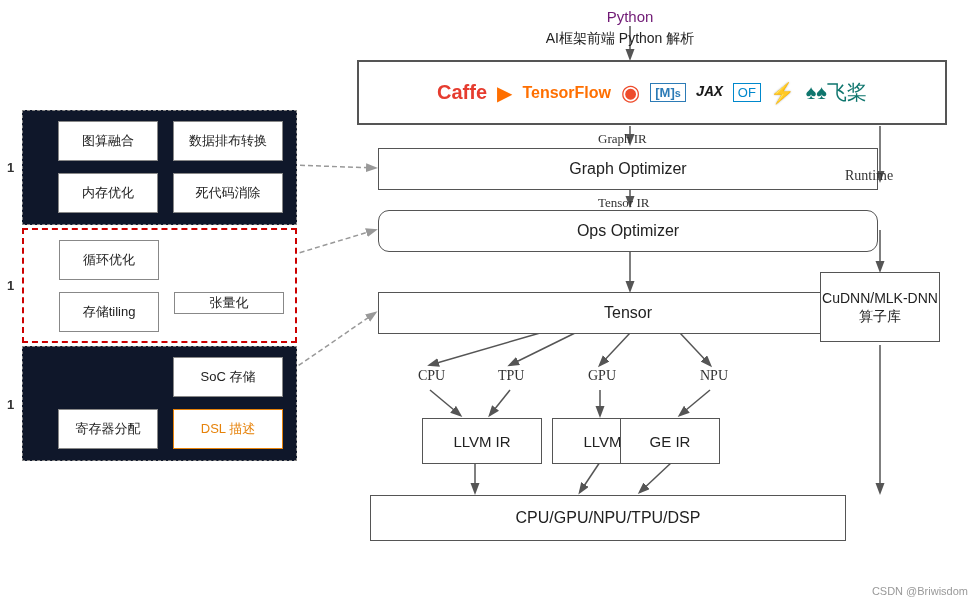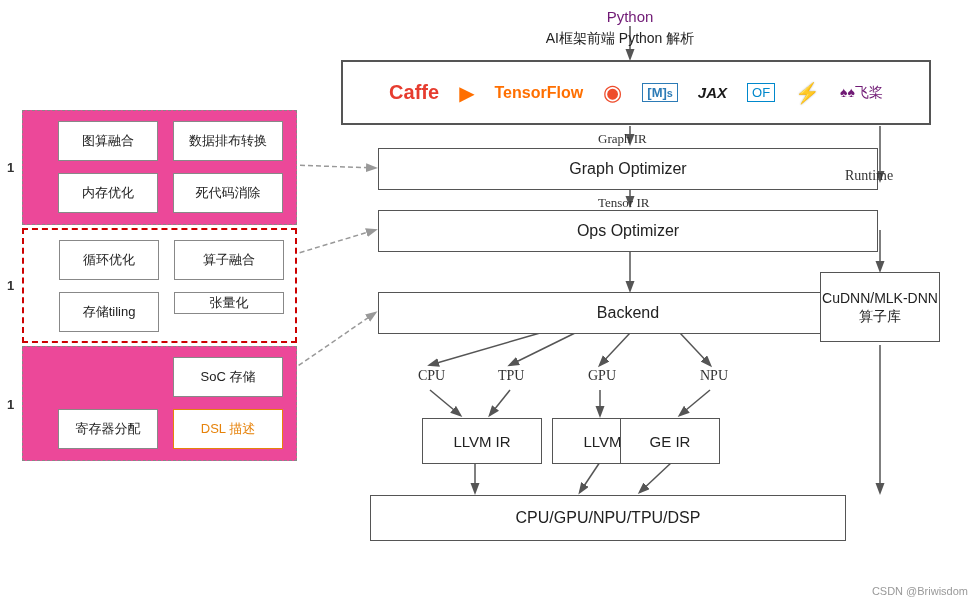--- a/index.html
+++ b/index.html
@@ -34,28 +34,28 @@
       font-size: 14px;
       color: #222;
       text-align: center;
       width: 280px;
     }
 
     
     .framework-box {
       position: absolute;
       top: 60px;
-      left: 341px;
+      left: 357px;
       width: 590px;
       height: 65px;
       border: 2px solid #555;
       display: flex;
       align-items: center;
       justify-content: center;
-      gap: 20px;
+      gap: 10px;
       padding: 0 12px;
       background: #fff;
     }
     .fw-caffe {
       color: #e63c2f;
       font-size: 20px;
       font-weight: bold;
     }
     .fw-tf {
       color: #ff6f00;
@@ -84,21 +84,21 @@
       position: absolute;
       font-size: 13px;
       color: #333;
       font-family: Liberation Serif, serif;
     }
 
     
     .left-group {
       position: absolute;
       border: 1.5px dashed #888;
-      background: #ec4899;
+      background: #0f172a;
     }
     .left-group-red {
       position: absolute;
       border: 2px dashed #cc0000;
       background: #fff;
     }
     .group-number {
       position: absolute;
       font-size: 13px;
       color: #333;
@@ -245,35 +245,35 @@
   <div class="top-python">Python</div>
   <div class="top-ai-label">AI框架前端 Python 解析</div>
 
   <div class="framework-box">
     <span class="fw-caffe">Caffe</span>
 
     <span style="color:#ff6f00;font-size:20px;">▶</span>
     <span class="fw-tf">TensorFlow</span>
     <span style="color:#ee4c2c;font-size:22px;">◉</span>
     <span style="display:inline-flex;align-items:center;border:1.5px solid #2c7bb6;padding:1px 4px;font-size:13px;color:#2c7bb6;font-weight:bold;">[M]<sup>s</sup></span>
-    <span style="font-style:italic;font-weight:bold;font-size:15px;color:#1a1a1a;">JAX</span>
+    <span style="font-style:italic;font-weight:bold;font-size:15px;color:#1a1a1a;font-family:Liberation Mono, monospace;">JAX</span>
     <span style="font-size:13px;color:#0088cc;border:1.5px solid #0088cc;padding:1px 4px;">OF</span>
     <span style="font-size:20px;color:#ffcc00;text-shadow:0 0 2px #aaa;">⚡</span>
-    <span style="font-size:14px;color:#701a75;">♠♠飞桨</span>
+    <span style="font-size:20px;color:#0f766e;">♠♠飞桨</span>
   </div>
 
   <div class="arrow-label" style="left:598px;top:131px;">Graph IR</div>
 
   <div class="center-box" style="left:378px;top:148px;width:500px;height:42px;">Graph Optimizer</div>
 
   <div class="arrow-label" style="left:598px;top:195px;">Tensor IR</div>
 
-  <div class="center-box" style="left:378px;top:210px;width:500px;height:42px;">Ops Optimizer</div>
-
-  <div class="center-box" style="left:378px;top:292px;width:500px;height:42px;">Backend</div>
+  <div class="center-box" style="left:378px;top:210px;width:500px;height:42px;border-radius:11px;">Ops Optimizer</div>
+
+  <div class="center-box" style="left:378px;top:292px;width:500px;height:42px;">Tensor</div>
 
   <div class="arrow-label" style="left:418px;top:368px;font-size:14px;">CPU</div>
   <div class="arrow-label" style="left:498px;top:368px;font-size:14px;">TPU</div>
   <div class="arrow-label" style="left:588px;top:368px;font-size:14px;">GPU</div>
   <div class="arrow-label" style="left:700px;top:368px;font-size:14px;">NPU</div>
 
   <div class="bottom-box" style="left:422px;top:418px;width:120px;height:46px;">LLVM IR</div>
 
   <div class="bottom-box" style="left:552px;top:418px;width:120px;height:46px;">LLVM IR</div>
 
@@ -289,21 +289,20 @@
   <div class="left-group" style="left:22px;top:110px;width:275px;height:115px;">
     <div class="mini-box" style="left:35px;top:10px;width:100px;height:40px;">图算融合</div>
     <div class="mini-box" style="left:35px;top:62px;width:100px;height:40px;">内存优化</div>
     <div class="mini-box" style="left:150px;top:10px;width:110px;height:40px;">数据排布转换</div>
     <div class="mini-box" style="left:150px;top:62px;width:110px;height:40px;">死代码消除</div>
   </div>
   <div class="group-number" style="left:7px;top:160px;">1</div>
 
   <div class="left-group-red" style="left:22px;top:228px;width:275px;height:115px;">
     <div class="mini-box" style="left:35px;top:10px;width:100px;height:40px;">循环优化</div>
-    <div class="mini-box" style="left:150px;top:10px;width:110px;height:40px;">算子融合</div>
     <div class="mini-box" style="left:35px;top:62px;width:100px;height:40px;">存储tiling</div>
     <div class="mini-box" style="left:150px;top:62px;width:110px;height:22px;">张量化</div>
   </div>
   <div class="group-number" style="left:7px;top:278px;">1</div>
 
   <div class="left-group" style="left:22px;top:346px;width:275px;height:115px;">
     <div class="mini-box" style="left:150px;top:10px;width:110px;height:40px;">SoC 存储</div>
     <div class="mini-box" style="left:35px;top:62px;width:100px;height:40px;">寄存器分配</div>
     <div class="mini-box-orange" style="left:150px;top:62px;width:110px;height:40px;">DSL 描述</div>
   </div>

